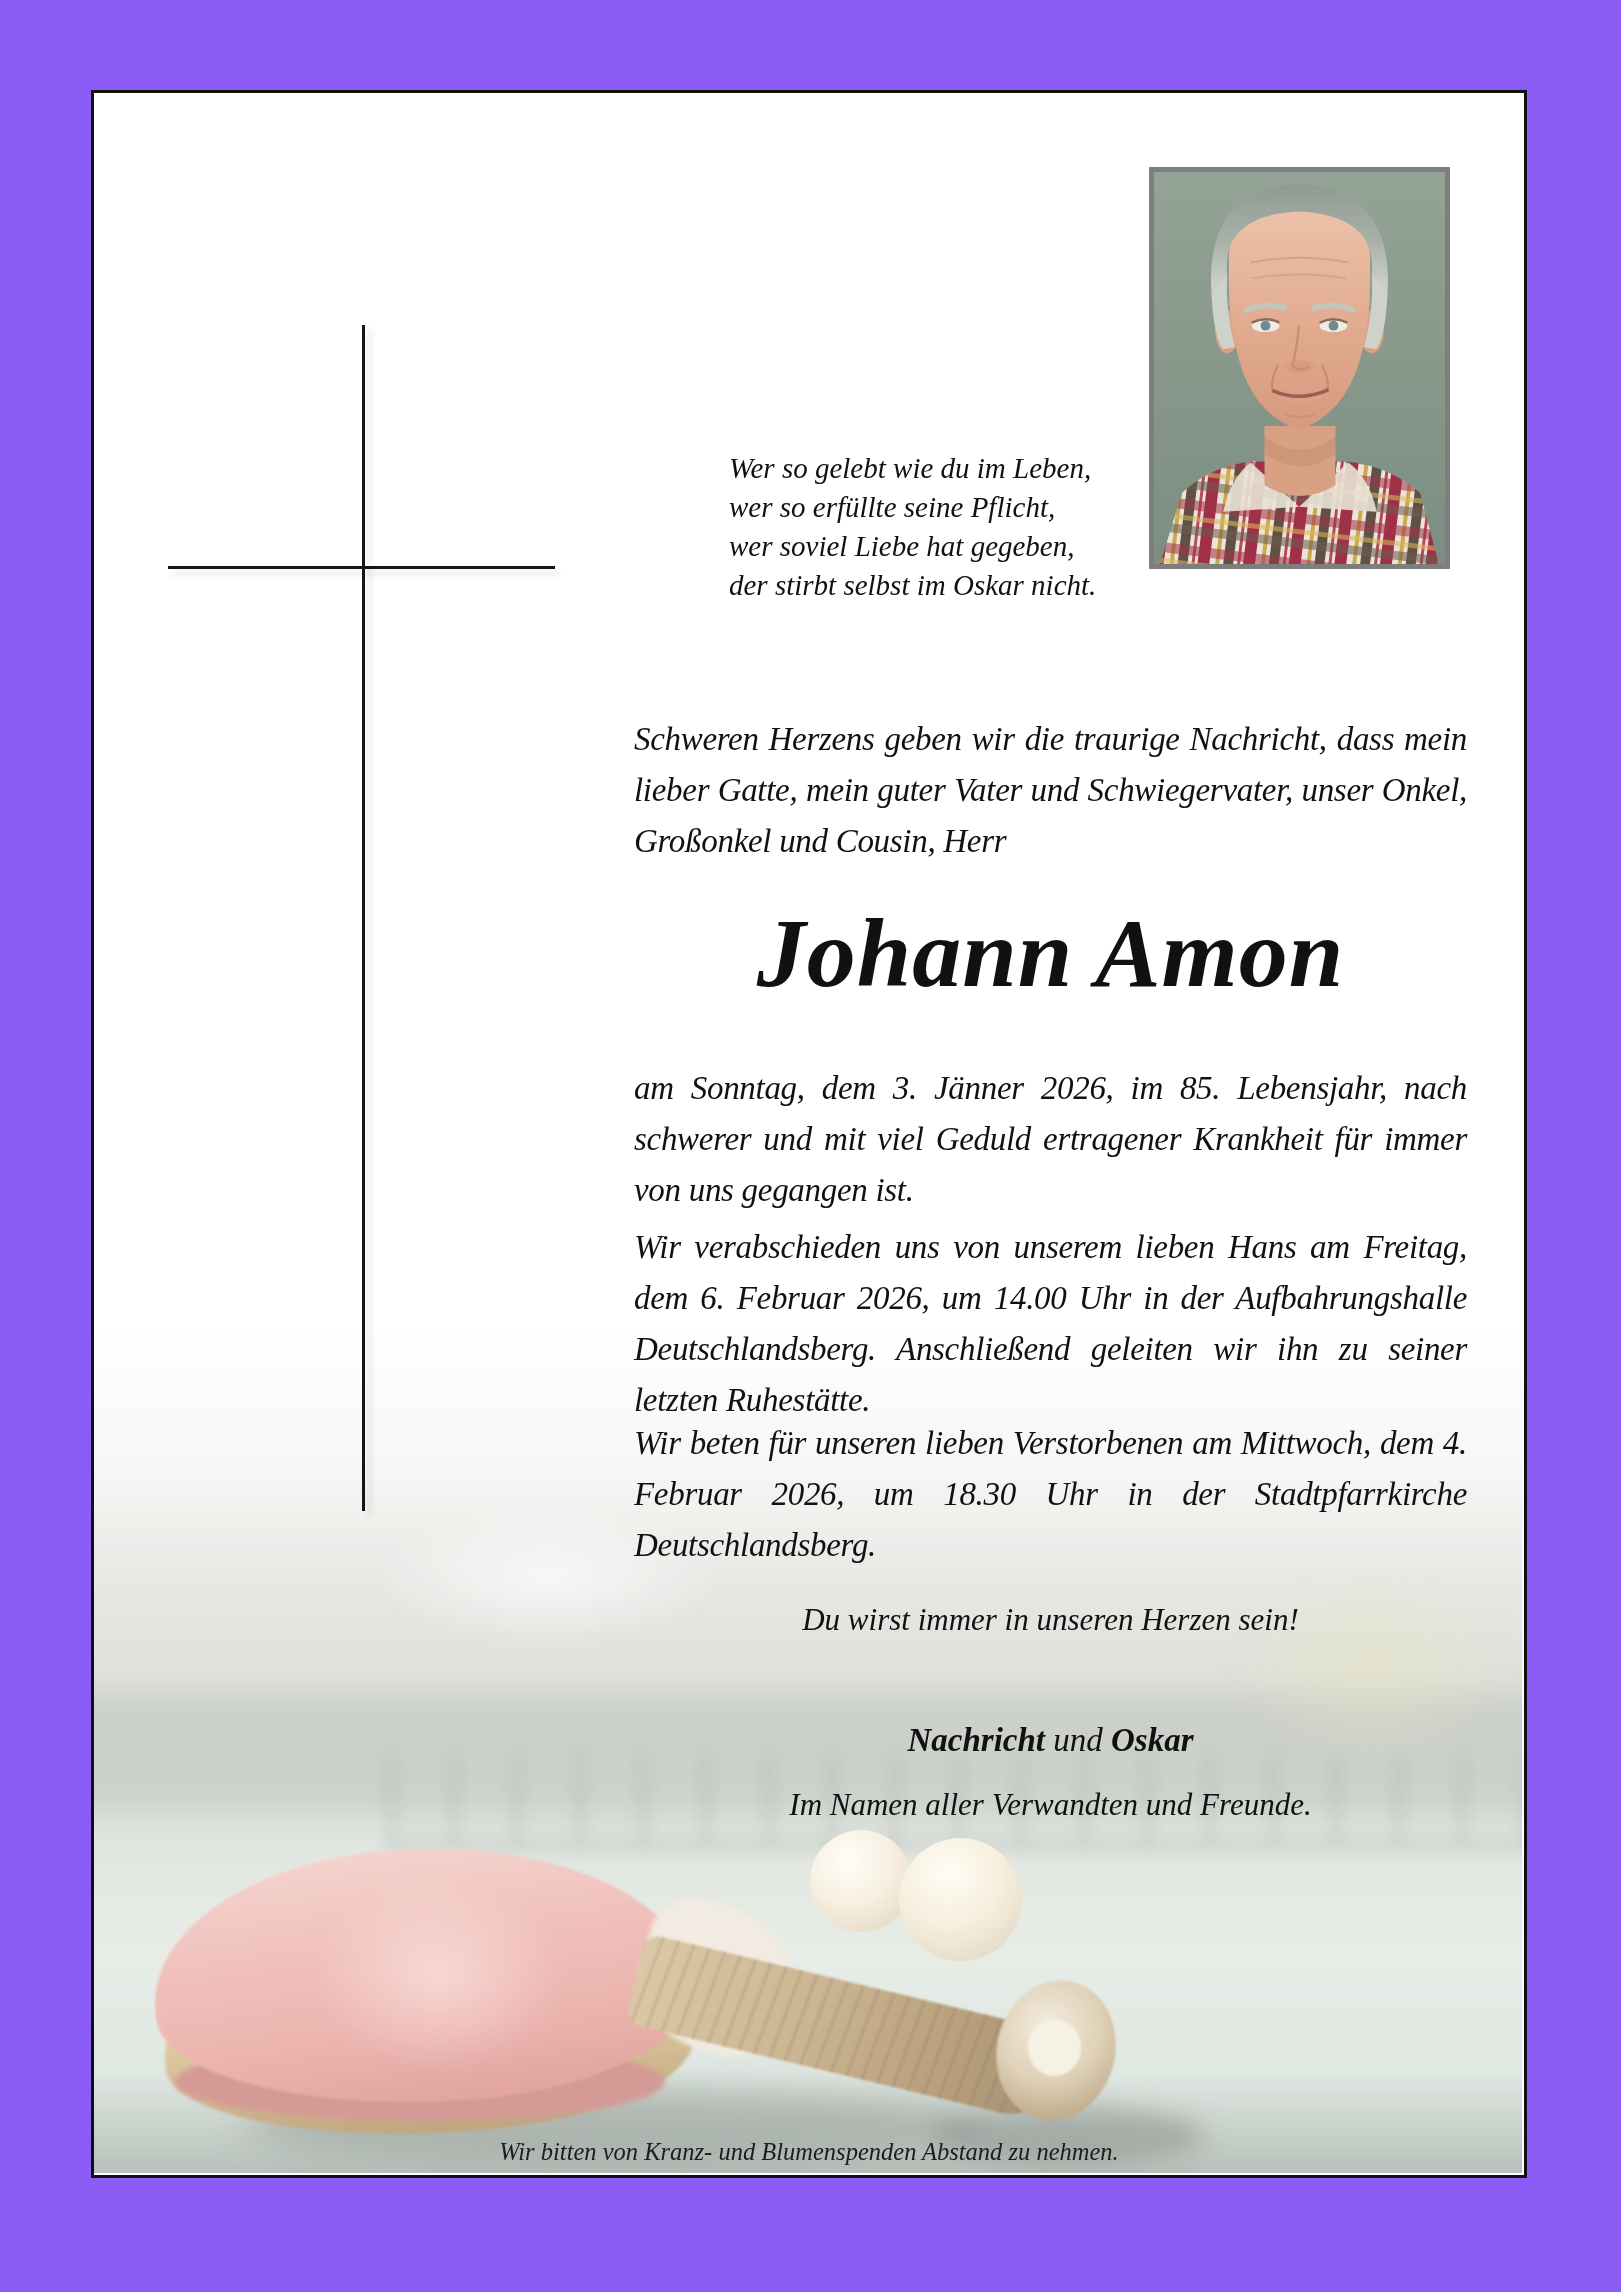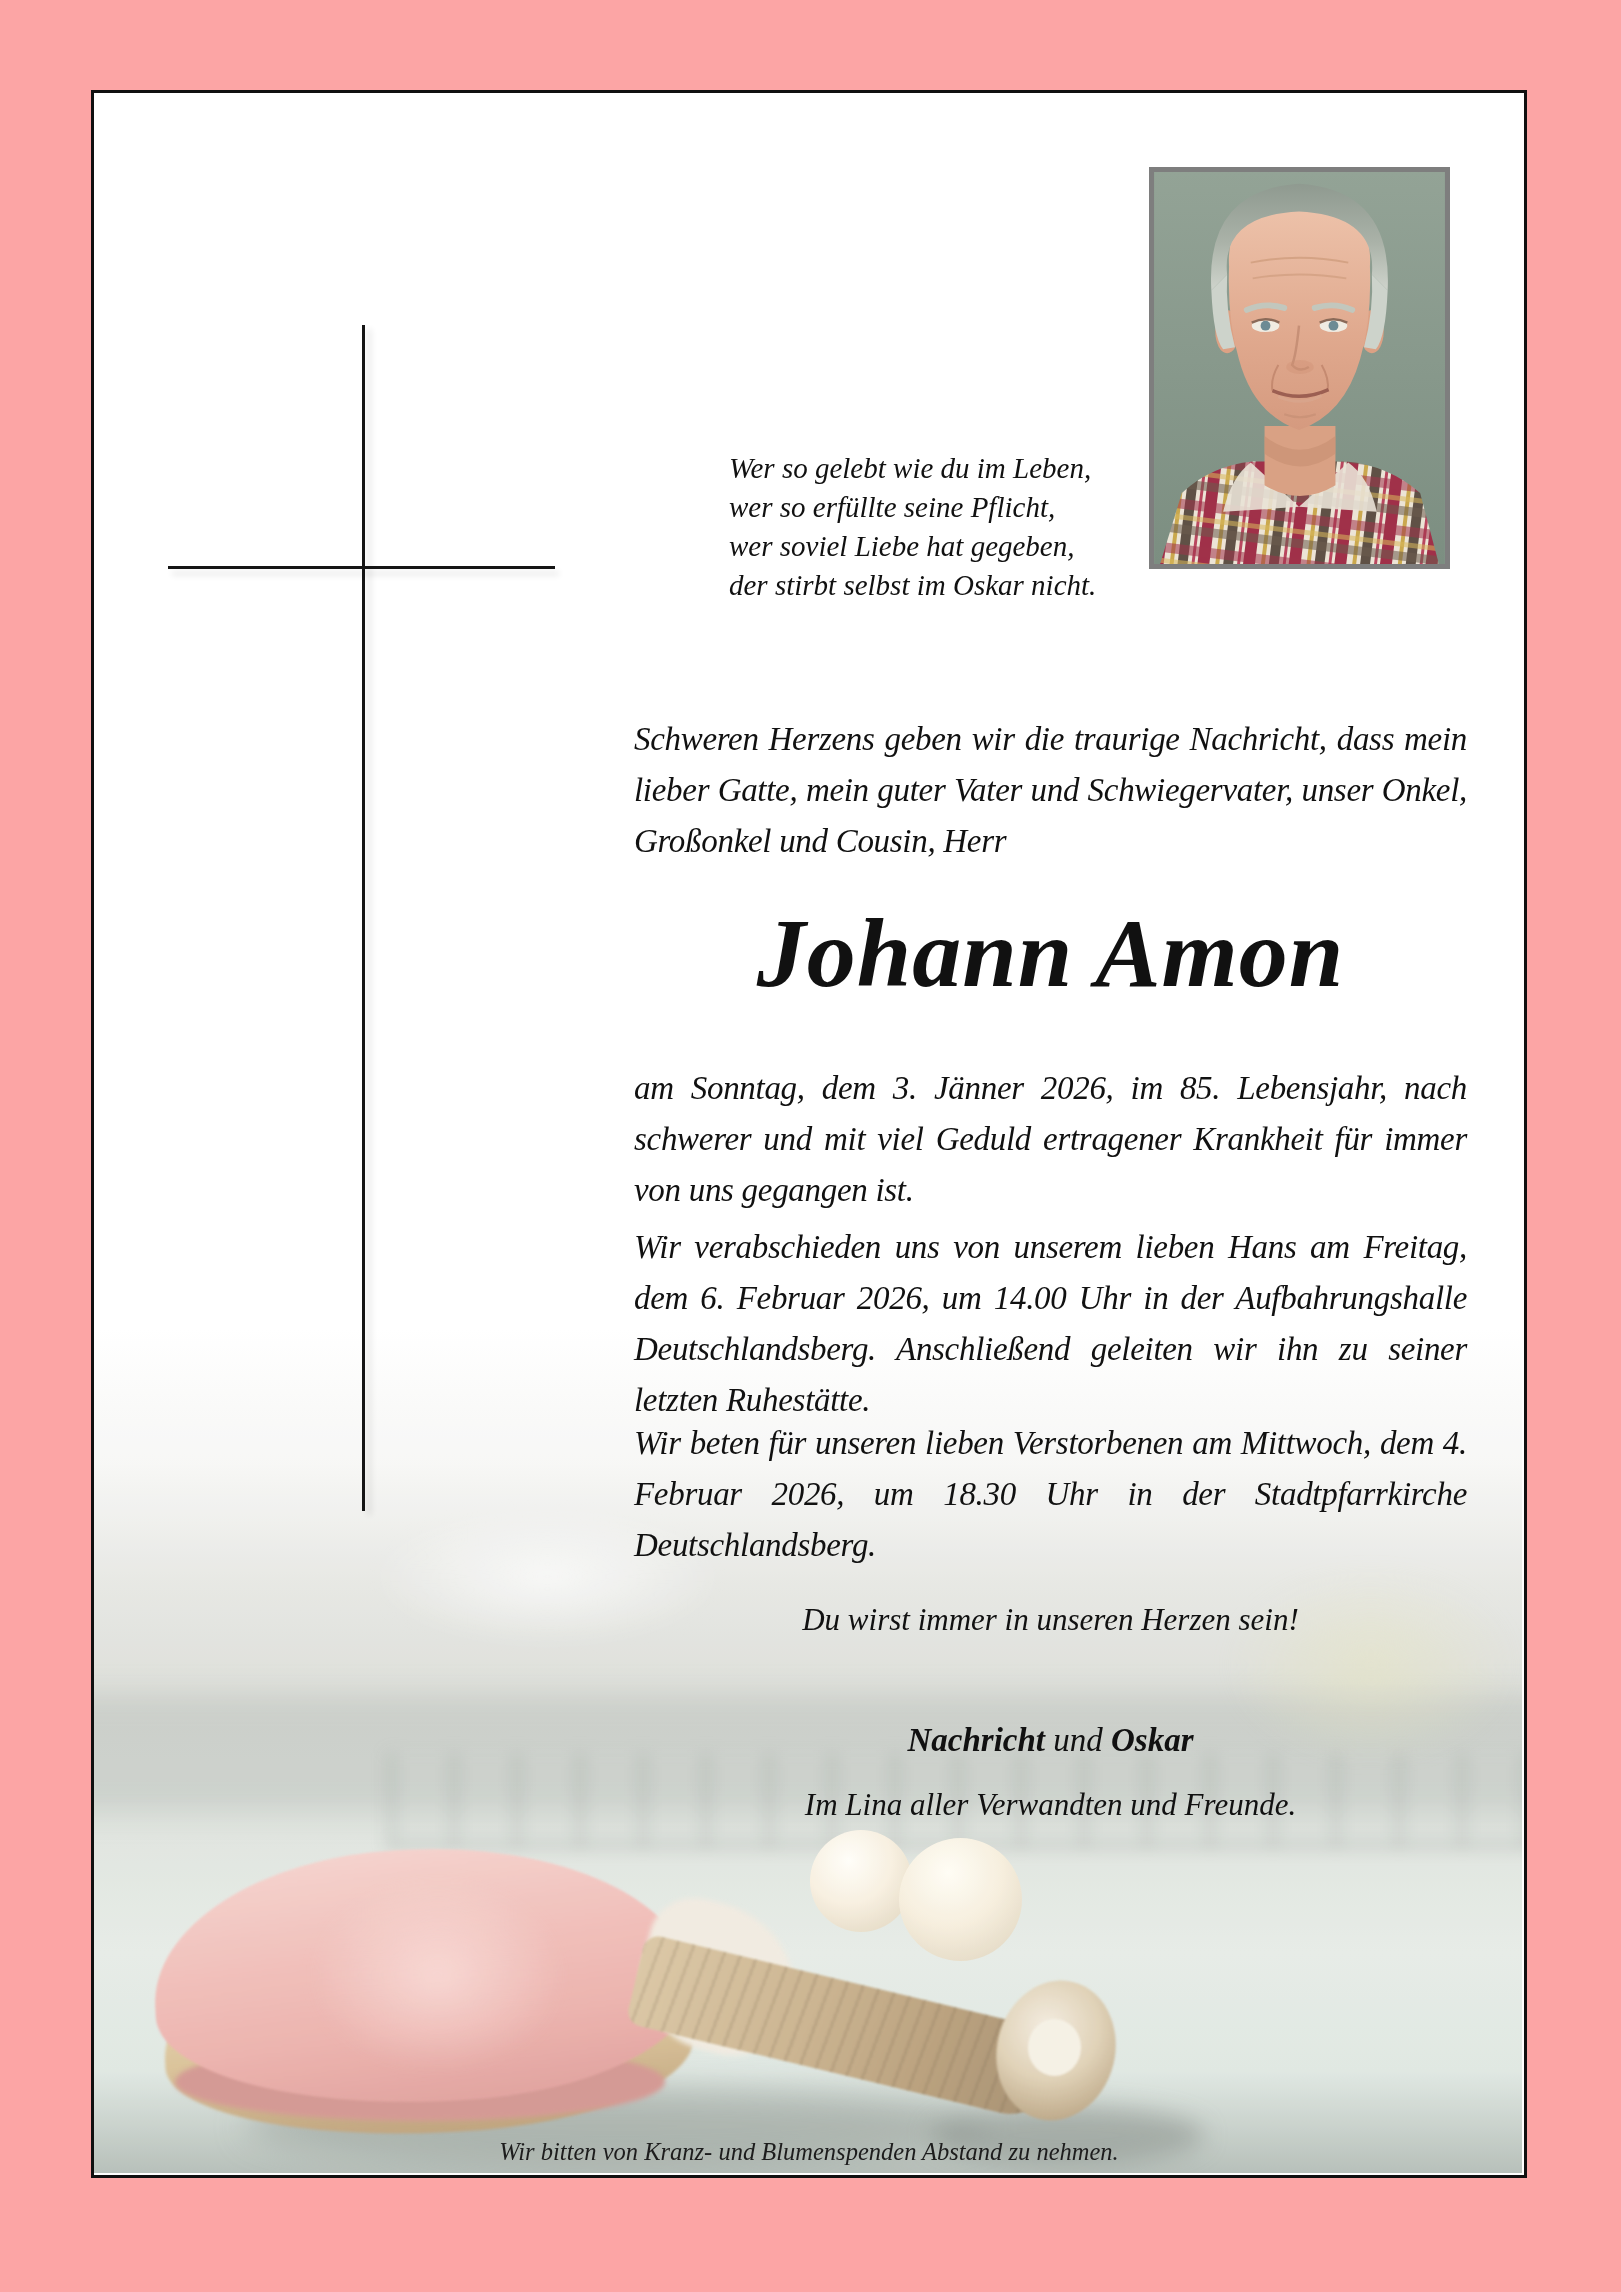--- a/index.html
+++ b/index.html
@@ -1,17 +1,17 @@
 <!DOCTYPE html>
 <html><head>
 <meta charset="utf-8">
 <style>
   html,body{margin:0;padding:0;background:#ffffff;}
   body{width:1621px;height:2293px;position:relative;font-family:"Liberation Serif",serif;color:#111;}
-  .page{position:absolute;inset:0;background:#fca5a5;font-family:Liberation Serif, serif;}
+  .page{position:absolute;inset:0;background:#8b5cf6;font-family:Liberation Serif, serif;}
   .frame{
     position:absolute;left:91px;top:90px;width:1436px;height:2088px;
     border:3.9px solid #101010;box-sizing:border-box;background:#ffffff;overflow:hidden;
   }
   
   .cross-v{position:absolute;left:268px;top:232px;width:2.9px;height:1186px;background:#151515;
     box-shadow:5.9px 3.9px 5.9px rgba(0,0,0,0.12);z-index:3;}
   .cross-h{position:absolute;left:74px;top:473px;width:387px;height:2.9px;background:#151515;
     box-shadow:3.9px 5.9px 5.9px rgba(0,0,0,0.12);z-index:3;}
   
@@ -208,18 +208,18 @@
     <div class="col just p2">am Sonntag, dem 3. Jänner 2026, im 85. Lebensjahr,  nach schwerer und mit viel Geduld ertragener Krankheit für immer von uns gegangen ist.</div>
     <div class="col just p3">Wir verabschieden uns von unserem lieben Hans am Freitag, dem 6. Februar 2026, um 14.00 Uhr in der Aufbahrungshalle Deutschlandsberg. Anschließend geleiten wir ihn zu seiner letzten Ruhestätte.</div>
     <div class="col just p4">Wir beten für unseren lieben Verstorbenen am Mittwoch, dem 4. Februar 2026, um 18.30 Uhr in der Stadtpfarrkirche Deutschlandsberg.</div>
 
     <div class="col center-line heart">Du wirst immer in unseren Herzen sein!</div>
     <div class="col center-line mourner2">
       <span class="b">Nachricht</span>
       <span>und</span>
       <span class="b">Oskar</span>
     </div>
-    <div class="col center-line closing">Im Lina aller Verwandten und Freunde.</div>
+    <div class="col center-line closing">Im Namen aller Verwandten und Freunde.</div>
 
     <div class="donation">Wir bitten von Kranz- und Blumenspenden Abstand zu nehmen.</div>
   </div>
 </div>
 
 
 </body></html>

